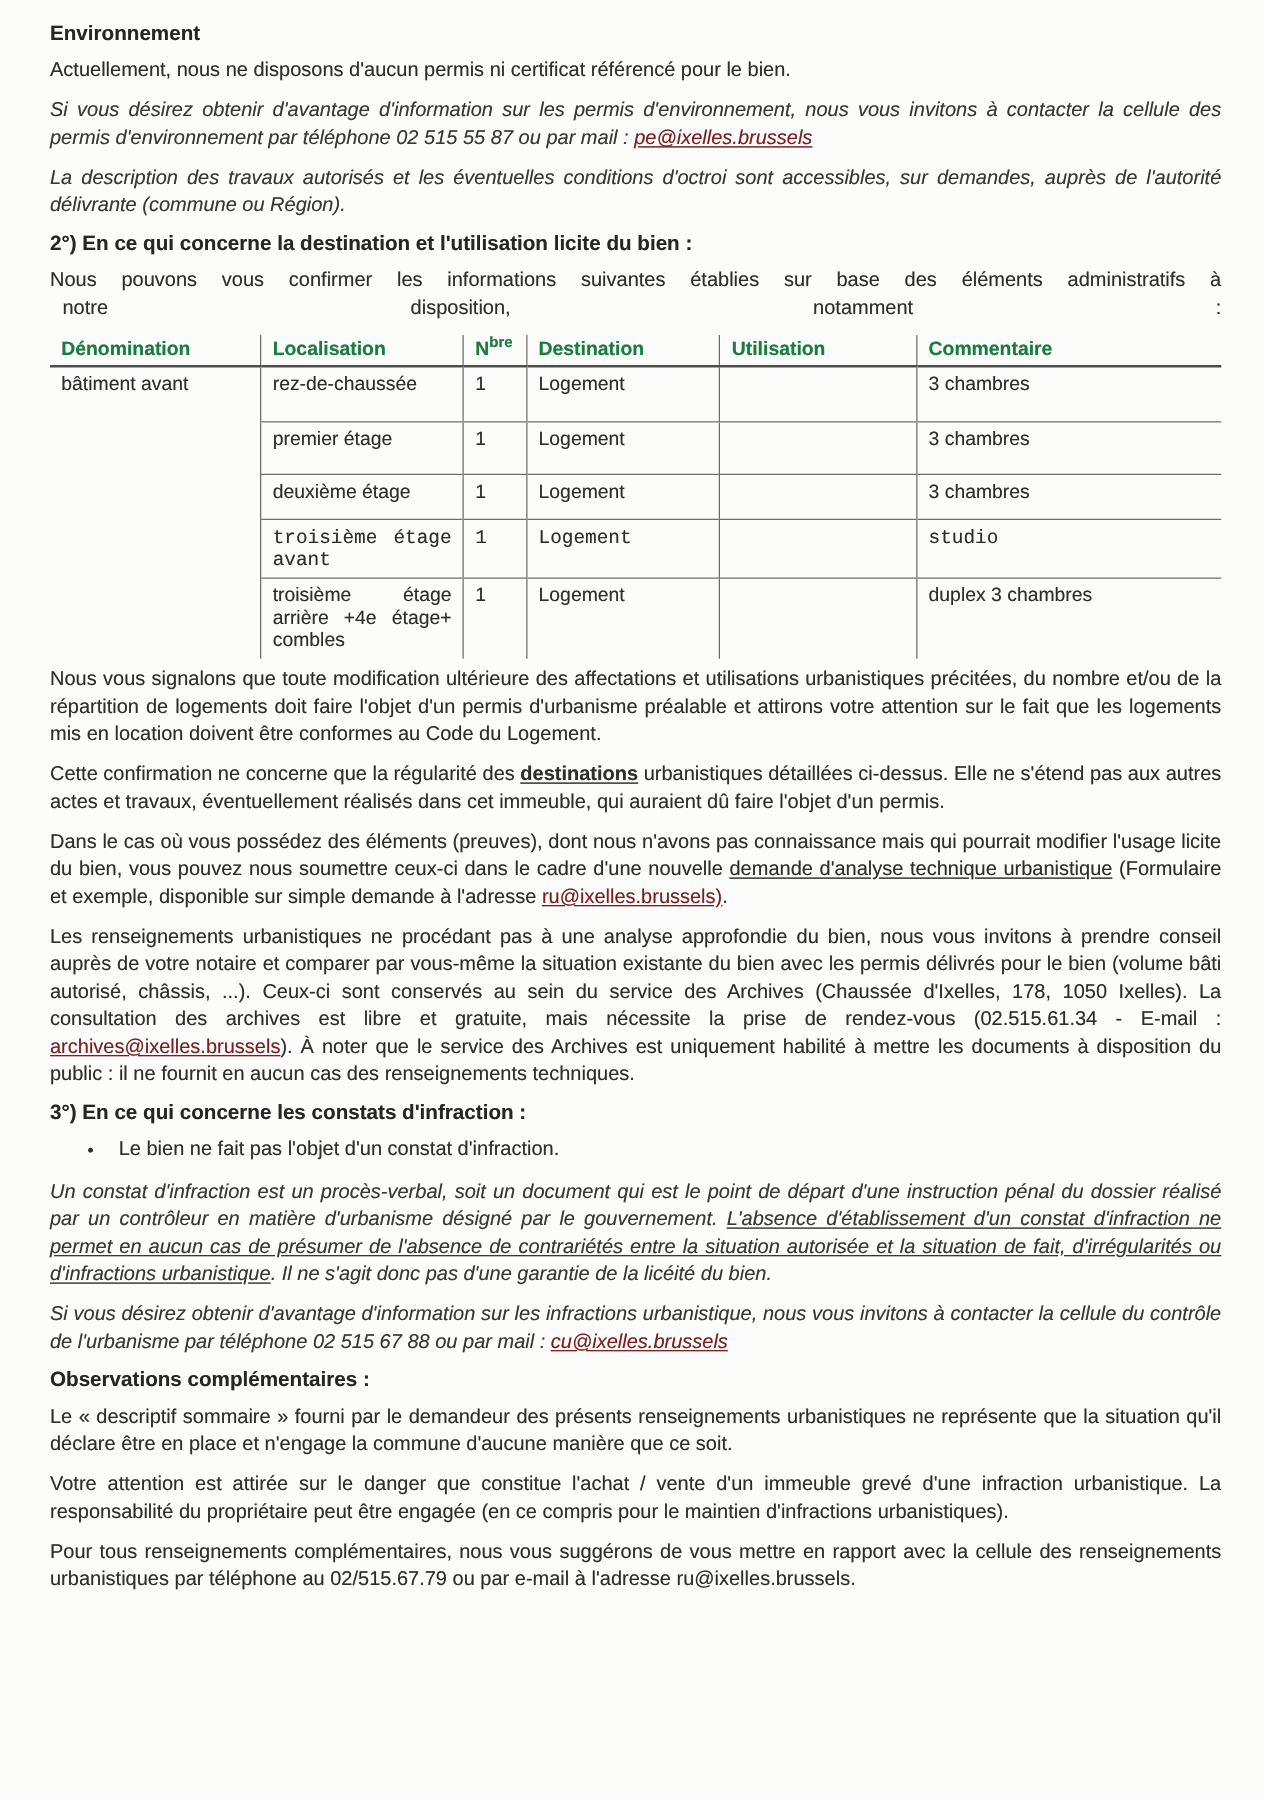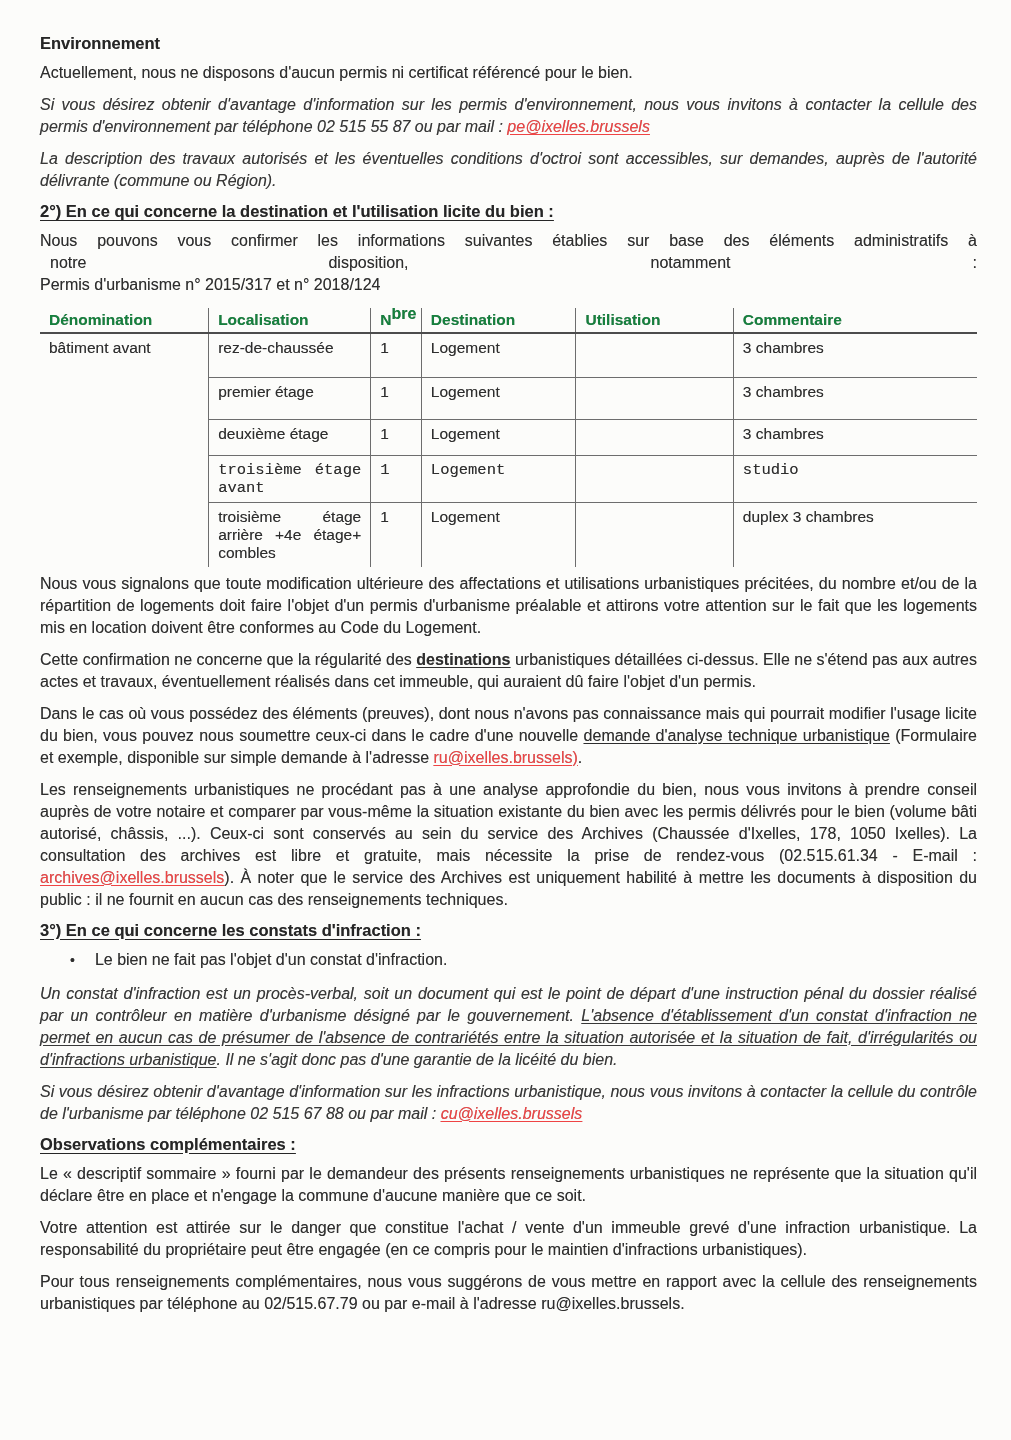--- a/index.html
+++ b/index.html
@@ -4,38 +4,38 @@
 <style>
   html,body{margin:0;padding:0;}
   body{
     width:1011px;height:1440px;overflow:hidden;
     background:#fcfcfa;
     color:#2e2e2e;
     font-family:"Liberation Sans", sans-serif;
     -webkit-font-smoothing:antialiased;
   }
   .page{
-    padding:32px 34px 0 40px;
+    padding:16px 34px 0 40px;
     text-shadow:0 0 .4px rgba(40,40,40,.45); 
   }
   
   .h{
     font-size:16.5px;font-weight:bold;color:#262626;
     margin:2px 0 9px;
   }
-  .h.u span{text-decoration:underline;text-underline-offset:3px;margin-top:16px;}
+  .h.u span{text-underline-offset:3px;margin-top:16px;}
   
   p{
     font-size:16px;line-height:22px;margin:0 0 10px;
     text-align:justify;
   }
   .italic{font-style:italic;color:#383838;}
   .ul{text-decoration:underline;text-underline-offset:2px;}
   .bold{font-weight:bold;}
-  .doc-link{text-decoration:underline;text-underline-offset:2px;color:#ef4444;}
+  .doc-link{text-decoration:underline;text-underline-offset:2px;color:#7f1d1d;}
   
   .line-full{
     font-size:16px;line-height:22px;text-align:justify;text-align-last:justify;
   }
   .line-spread{
     font-size:16px;line-height:22px;display:flex;justify-content:space-between;margin-left:10px;
   }
   .line-plain{font-size:16px;line-height:22px;margin-bottom:12px;}
   
   table{
@@ -51,21 +51,21 @@
     vertical-align:top;padding:5px 9px;
   }
   .vl{border-left:1.2px solid #6d6d6d;}
   tr.sep td{border-top:1.2px solid #6d6d6d;}
   td.just{text-align:justify;}
   tbody tr:nth-child(1){height:44px;}
   tbody tr:nth-child(2){height:42px;}
   tbody tr:nth-child(3){height:36px;margin-top:12px;}
   tbody tr:nth-child(4){height:42px;font-family:Liberation Mono, monospace;}
   tbody tr:nth-child(5){height:64px;}
-  sup{font-size:16px;vertical-align:super;line-height:0;}
+  sup{font-size:12px;vertical-align:super;line-height:0;}
   
   .bullet-row{
     display:flex;gap:20px;padding-left:30px;margin:2px 0 12px;
     font-size:16px;line-height:22px;
   }
   .bullet-glyph{font-size:14px;line-height:22px;}
 </style>
 </head>
 <body>
 
@@ -81,21 +81,20 @@
   <div class="h u">
     <span>2°) En ce qui concerne la destination et l'utilisation licite du bien :</span>
   </div>
   <div class="line-full">Nous pouvons vous confirmer les informations suivantes établies sur base des éléments administratifs à</div>
   <div class="line-spread">
     <span>notre</span>
     <span>disposition,</span>
     <span>notamment</span>
     <span>:</span>
   </div>
-  <div class="line-plain">Permis d'urbanisme n° 2015/317 et n° 2018/124</div>
 
   <table>
     <colgroup>
       <col style="width:18%">
       <col style="width:17.3%">
       <col style="width:5.4%">
       <col style="width:16.5%">
       <col style="width:16.8%">
       <col style="width:26%">
     </colgroup>

